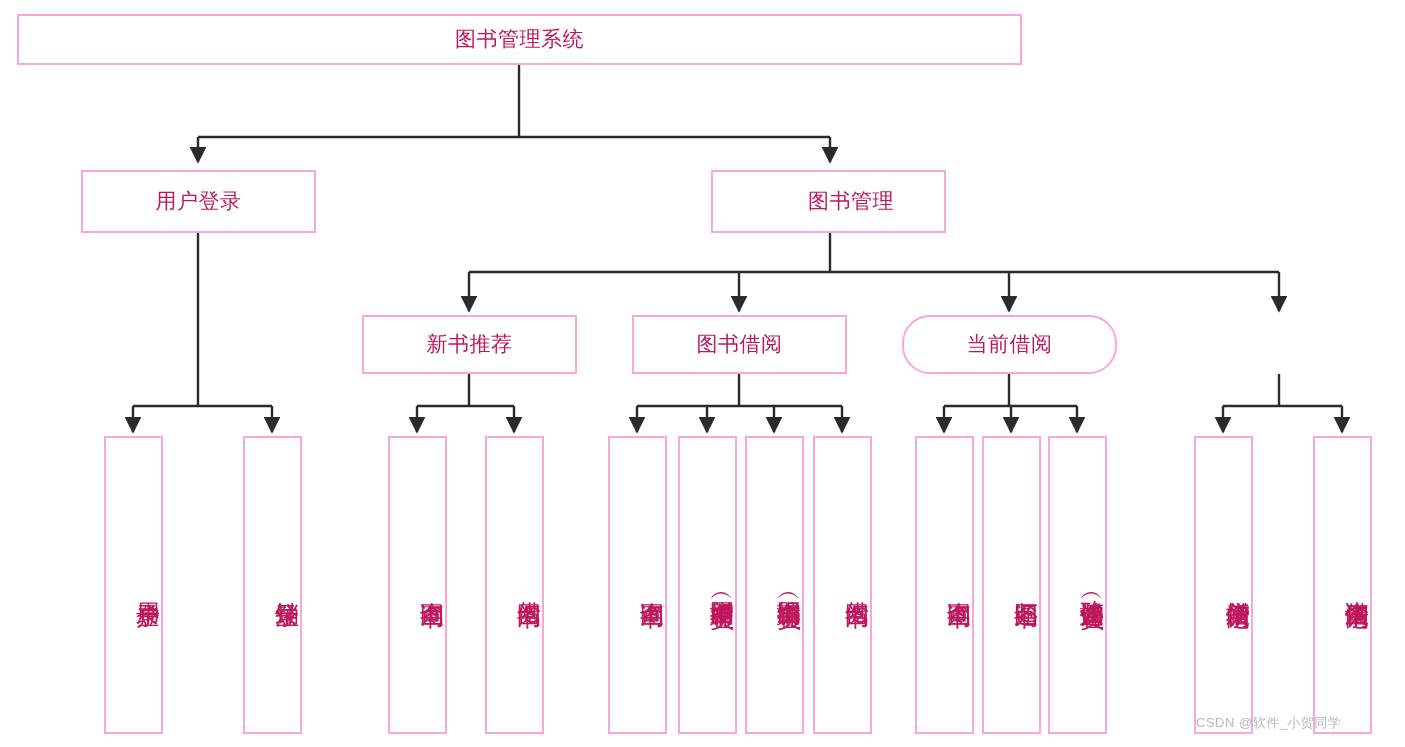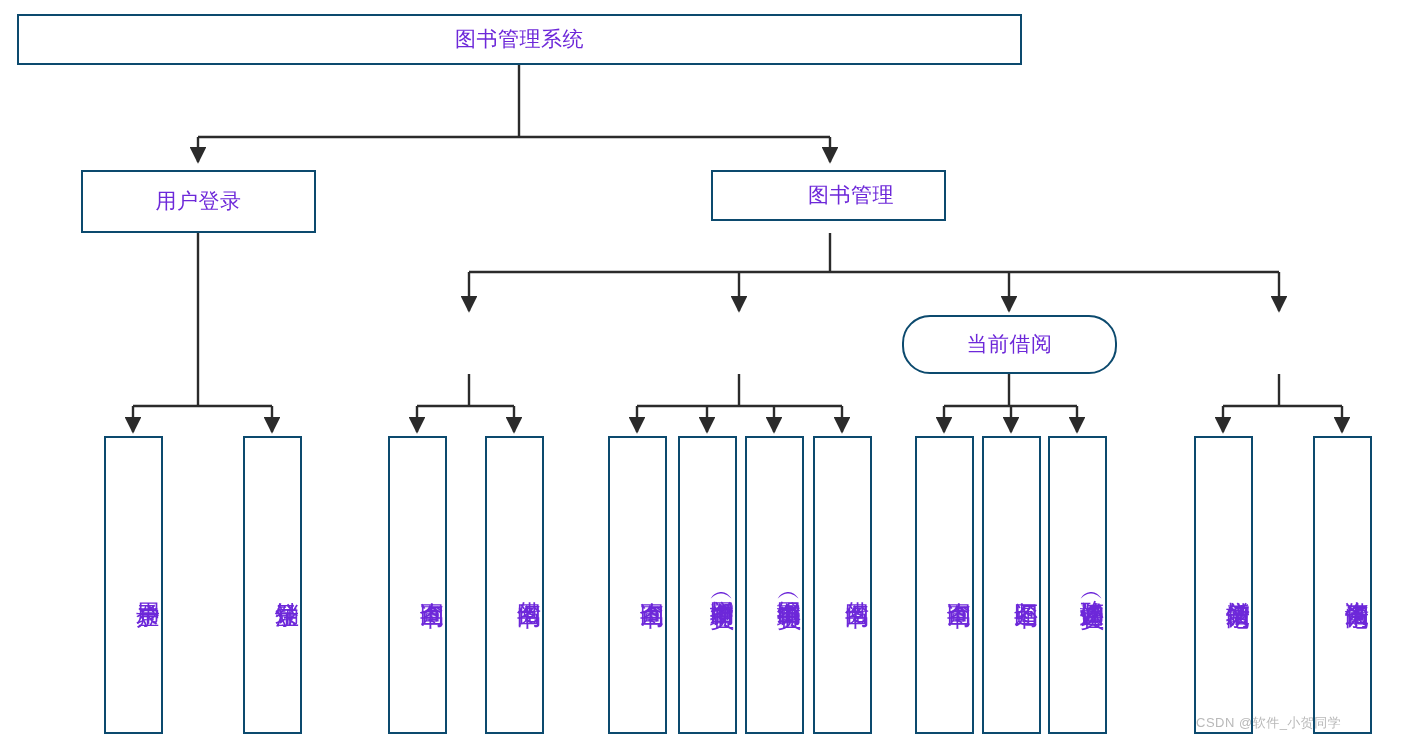--- a/index.html
+++ b/index.html
@@ -22,23 +22,23 @@
     position: absolute;
     left: 0;
     top: 0;
     width: 1405px;
     height: 747px;
     pointer-events: none;
   }
   .node {
     position: absolute;
     box-sizing: border-box;
-    border: 2px solid #0c4a6e;
+    border: 2px solid #f9a8d4;
     background: #ffffff;
-    color: #6d28d9;
+    color: #be185d;
     display: flex;
     align-items: center;
     justify-content: center;
     text-align: left;
   }
   .node.horiz {
     font-size: 21px;
     letter-spacing: 0.5px;
     line-height: 1.15;
   }
@@ -122,24 +122,30 @@
     </g>
   </svg>
 
   <div class="node horiz" style="left:17px; top:14px; width:1005px; height:51px;">
     <span>图书管理系统</span>
   </div>
 
   <div class="node horiz" style="left:81px; top:170px; width:235px; height:63px;">
     <span>用户登录</span>
   </div>
-  <div class="node horiz" style="left:711px; top:170px; width:235px; height:51px;padding-left:45px;">
+  <div class="node horiz" style="left:711px; top:170px; width:235px; height:63px;padding-left:45px;">
     <span>图书管理</span>
   </div>
 
+  <div class="node horiz" style="left:362px; top:315px; width:215px; height:59px;">
+    <span>新书推荐</span>
+  </div>
+  <div class="node horiz" style="left:632px; top:315px; width:215px; height:59px;">
+    <span>图书借阅</span>
+  </div>
   <div class="node horiz" style="left:902px; top:315px; width:215px; height:59px;border-radius:28px;">
     <span>当前借阅</span>
   </div>
 
   <div class="node vert" style="left:104px; top:436px; width:59px; height:298px;">
     <span class="vtext">用户登录</span>
   </div>
   <div class="node vert" style="left:243px; top:436px; width:59px; height:298px;">
     <span class="vtext">注销登录</span>
   </div>

